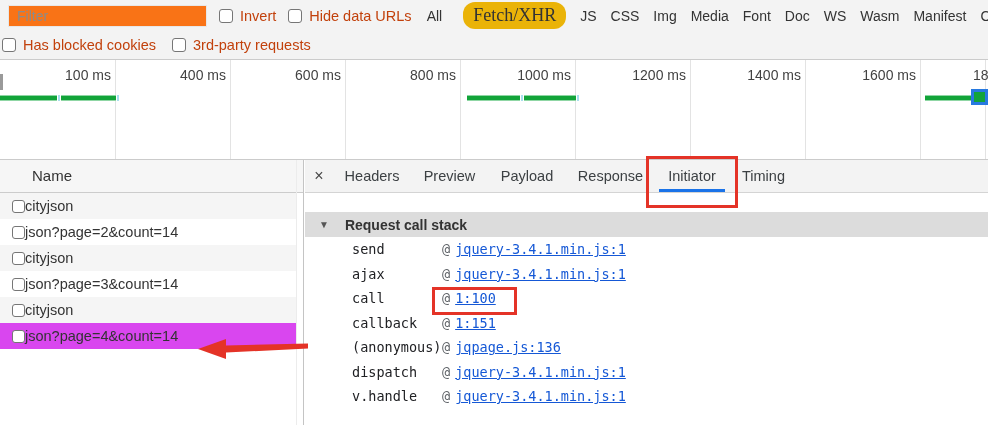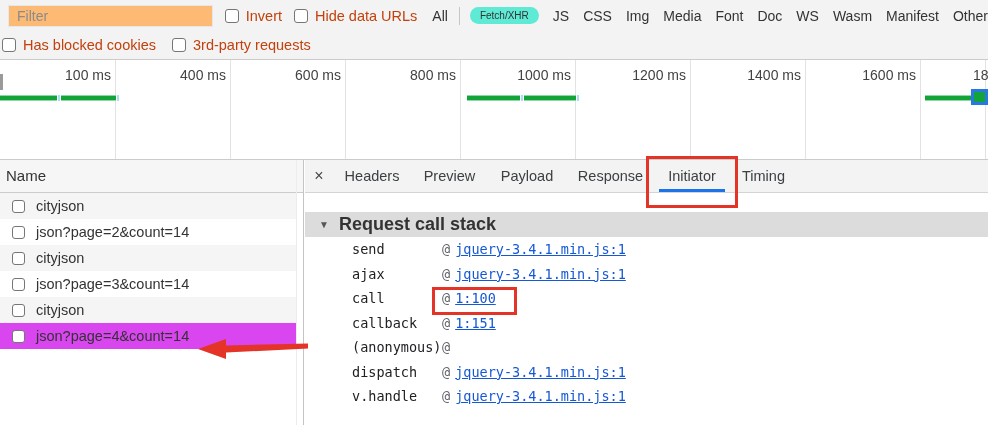--- a/index.html
+++ b/index.html
@@ -8,30 +8,30 @@
     position: relative; width: 988px; height: 425px; overflow: hidden;
     font-family: "Liberation Sans", sans-serif; color:#333; background:#fff;
   }
 
   
   #toolbar { position:absolute; left:0; top:0; width:988px; height:60px;
              background:#f3f3f3; border-bottom:1px solid #cbcbcb; }
   .tb-row { display:flex; align-items:center; }
   #tb-row1 { height:31px; padding-left:8px; }
   #tb-row2 { height:28px; padding-left:2px; }
-  #filter-input { width:207px; height:22px; border:1px solid #e7e7e7; background:#fdba74;
+  #filter-input { width:207px; height:22px; border:1px solid #e7e7e7; background:#f97316;
                   padding:0 8px; font-family:"Liberation Sans",sans-serif; font-size:14px; color:#333; outline:none; }
   #filter-input::placeholder { color:#8b8b8b; }
   .cb { width:14px; height:14px; border:1px solid #767676; border-radius:3px; background:#fff; flex:none; }
   .cb-label { font-size:14.5px; color:#c2410c; margin-left:7px; white-space:nowrap; }
   .ml12 { margin-left:12px; }
   #type-all { font-size:14px; color:#333; margin-left:10px; padding:3px 5px; cursor:default; }
   .tb-sep { width:1px; height:18px; background:#c6c6c6; margin:0 6px; }
-  #type-pill { font-size:10px; color:#333; background:#5eead4; border-radius:12px;
-               padding:3px 10px; margin-left:4px; white-space:nowrap; }
+  #type-pill { font-size:18px; color:#333; background:#eab308; border-radius:12px;
+               padding:3px 10px; margin-left:4px; white-space:nowrap;font-family:Liberation Serif, serif; }
   .type-item { font-size:14px; color:#333; margin-left:14px; white-space:nowrap; }
   .grp { margin-right:16px; display:flex; align-items:center; }
 
   
   #overview { position:absolute; left:0; top:60px; width:988px; height:100px;
               background:#fff; border-bottom:1px solid #cbcbcb; }
   .gridline { position:absolute; top:0; bottom:0; width:1px; background:#e3e3e3; }
   .tick-label { position:absolute; top:7px; width:72px; text-align:right;
                 font-size:14px; color:#424242; white-space:nowrap; }
   #tick-last { width:16px; overflow:hidden; text-align:left; }
@@ -39,42 +39,42 @@
             border-top:1px solid #8fd6a4; border-bottom:1px solid #8fd6a4; }
   .tl-cyan { position:absolute; top:35px; height:6px; width:2px; background:#a8dfee; }
   #tl-selection { position:absolute; left:971px; top:29px; width:17px; height:16px;
                   background:#12a439; border:3px solid #2779e0; }
   #tl-notch { position:absolute; left:0; top:14px; width:3px; height:16px; background:#9a9a9a; }
 
   
   #name-panel { position:absolute; left:0; top:160px; width:304px; height:265px;
                 background:#fff; border-right:1px solid #c4c4c4; }
   #name-header { height:33px; background:#f6f6f6; border-bottom:1px solid #ccc;
-                 line-height:32px; padding-left:6px; font-size:15px; color:#333; }
+                 line-height:32px; padding-left:32px; font-size:15px; color:#333; }
   .req-row { position:relative; height:26px; width:297px; display:flex; align-items:center; cursor:default; }
   .req-row .cb { width:13px; height:13px; margin-left:12px; }
-  .req-name { font-size:14.5px; color:#333; margin-left:11px; white-space:nowrap; }
+  .req-name { font-size:14.5px; color:#333; white-space:nowrap; }
   .row-even { background:#f5f5f5; }
   .row-odd  { background:#ffffff; }
   .row-selected { background:#d946ef; }
   #gutter-line { position:absolute; left:296px; top:0; bottom:0; width:1px; background:#ececec; }
 
   
   #detail-panel { position:absolute; left:305px; top:160px; width:683px; height:265px; background:#fff; }
   #tabbar { display:flex; align-items:stretch; height:33px; background:#f3f3f3;
             border-bottom:1px solid #d4d4d4; }
   #tab-close { width:28px; display:flex; align-items:center; justify-content:center;
                font-size:16px; color:#494949; cursor:default; }
   .tab { position:relative; display:flex; align-items:center; justify-content:center;
          font-size:14.5px; color:#3c4043; cursor:default; }
   .tab-underline { position:absolute; left:4px; right:4px; bottom:0; height:3px; background:#1a73e8; }
   #section-header { position:absolute; left:0; top:52px; right:0; height:25px; background:#dcdcdc;
                     display:flex; align-items:center; }
   #section-caret { font-size:10px; color:#555; margin-left:14px; }
-  #section-title { font-size:18px; font-weight:bold; color:#333; margin-left:10px; }
+  #section-title { font-size:14px; font-weight:bold; color:#333; margin-left:16px; }
   #stack { position:absolute; left:0; top:77px; right:0; }
   .stack-row { height:24.5px; display:flex; align-items:center; padding-left:47px;
                font-family:"DejaVu Sans Mono", monospace; font-size:13.5px; }
   .fn { display:inline-block; min-width:90px; color:#202124; white-space:pre; }
   .at { color:#5f6368; margin-right:5px; }
   .loc { color:#1558d6; text-decoration:underline; cursor:pointer; white-space:nowrap; }
 
   
   .anno-box { position:absolute; border:3px solid #e43327; z-index:50; pointer-events:none; }
   #anno-box-initiator { left:646px; top:156px; width:92px; height:52px; }
@@ -229,20 +229,21 @@
         <span class="loc">1:100</span>
       </div>
       <div class="stack-row">
         <span class="fn">callback</span>
         <span class="at">@</span>
         <span class="loc">1:151</span>
       </div>
       <div class="stack-row">
         <span class="fn">(anonymous)</span>
         <span class="at">@</span>
+        <span class="loc">jqpage.js:136</span>
       </div>
       <div class="stack-row">
         <span class="fn">dispatch</span>
         <span class="at">@</span>
         <span class="loc">jquery-3.4.1.min.js:1</span>
       </div>
       <div class="stack-row">
         <span class="fn">v.handle</span>
         <span class="at">@</span>
         <span class="loc">jquery-3.4.1.min.js:1</span>

